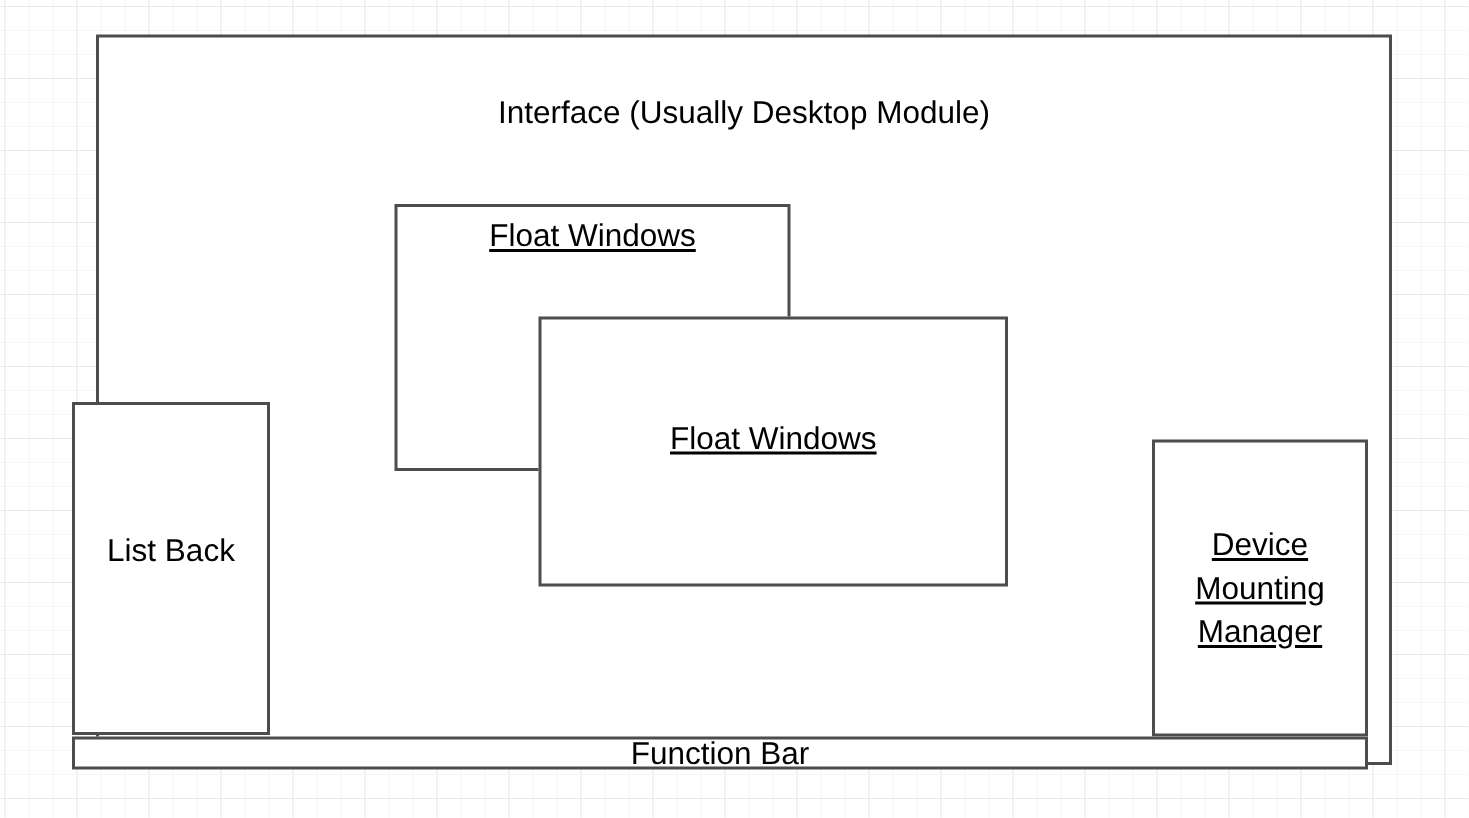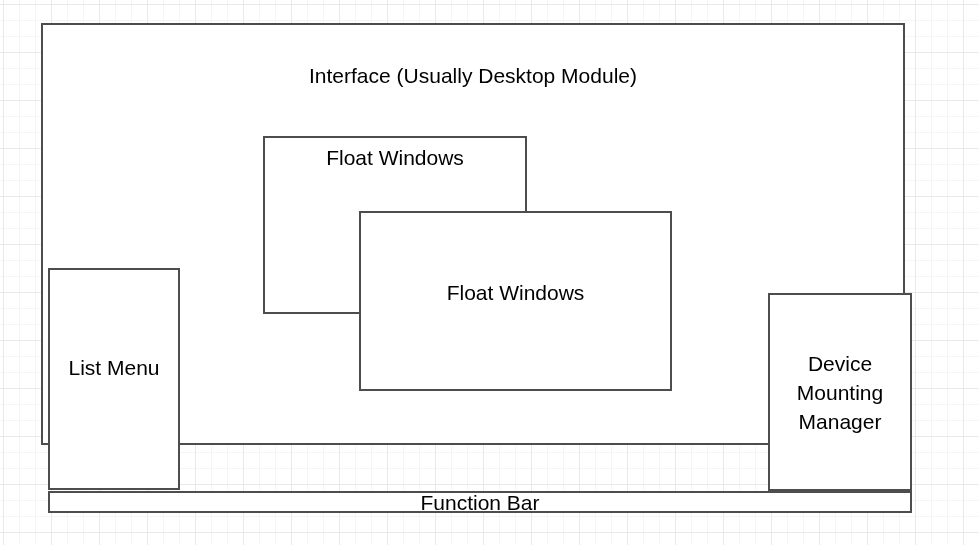--- a/index.html
+++ b/index.html
@@ -25,23 +25,23 @@
     box-sizing: border-box;
     background: var(--shape_fill, #ffffff);
     border: 2px solid var(--stroke, #4d4d4d);
     color: var(--text, #000000);
     font-size: 21px;
     line-height: 29px;
     text-align: center;
   }
 
   .label { display: block; }
-  .label span { display: block; }
+  .label span { display: block; text-decoration: underline; }
 
-  .shape-interface      { left: 41px;  top: 23px;  width: 864px; height: 422px; }
+  .shape-interface      { left: 64px;  top: 23px;  width: 864px; height: 487px; }
   .shape-interface .label { padding-top: 36px; }
 
   .shape-float-back     { left: 263px; top: 136px; width: 264px; height: 178px; }
   .shape-float-back .label { padding-top: 5px; }
 
   .shape-float-front    { left: 359px; top: 211px; width: 313px; height: 180px;
                           display: flex; align-items: center; justify-content: center;
                           padding-bottom: 18px; }
 
   .shape-list-menu      { left: 48px;  top: 268px; width: 132px; height: 222px;
@@ -70,21 +70,21 @@
     </div>
   </div>
 
   <div class="shape shape-float-front">
     <div class="label">
       <span>Float Windows</span>
     </div>
   </div>
 
   <div class="shape shape-list-menu">
-    <div class="label">List Menu</div>
+    <div class="label">List Back</div>
   </div>
 
   <div class="shape shape-device-manager">
     <div class="label">
       <span>Device</span>
       <span>Mounting</span>
       <span>Manager</span>
     </div>
   </div>
 

